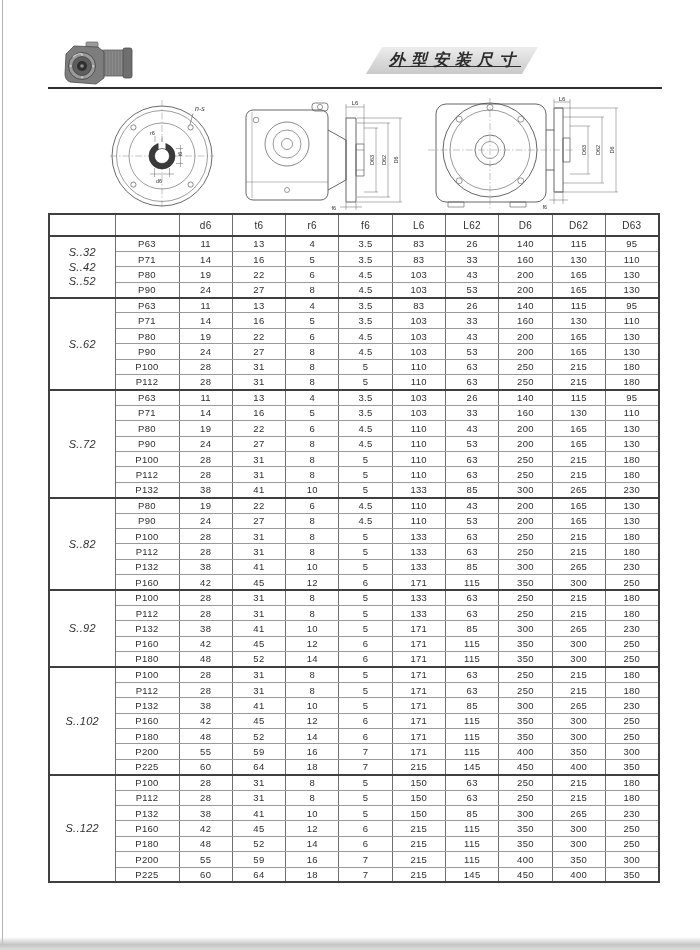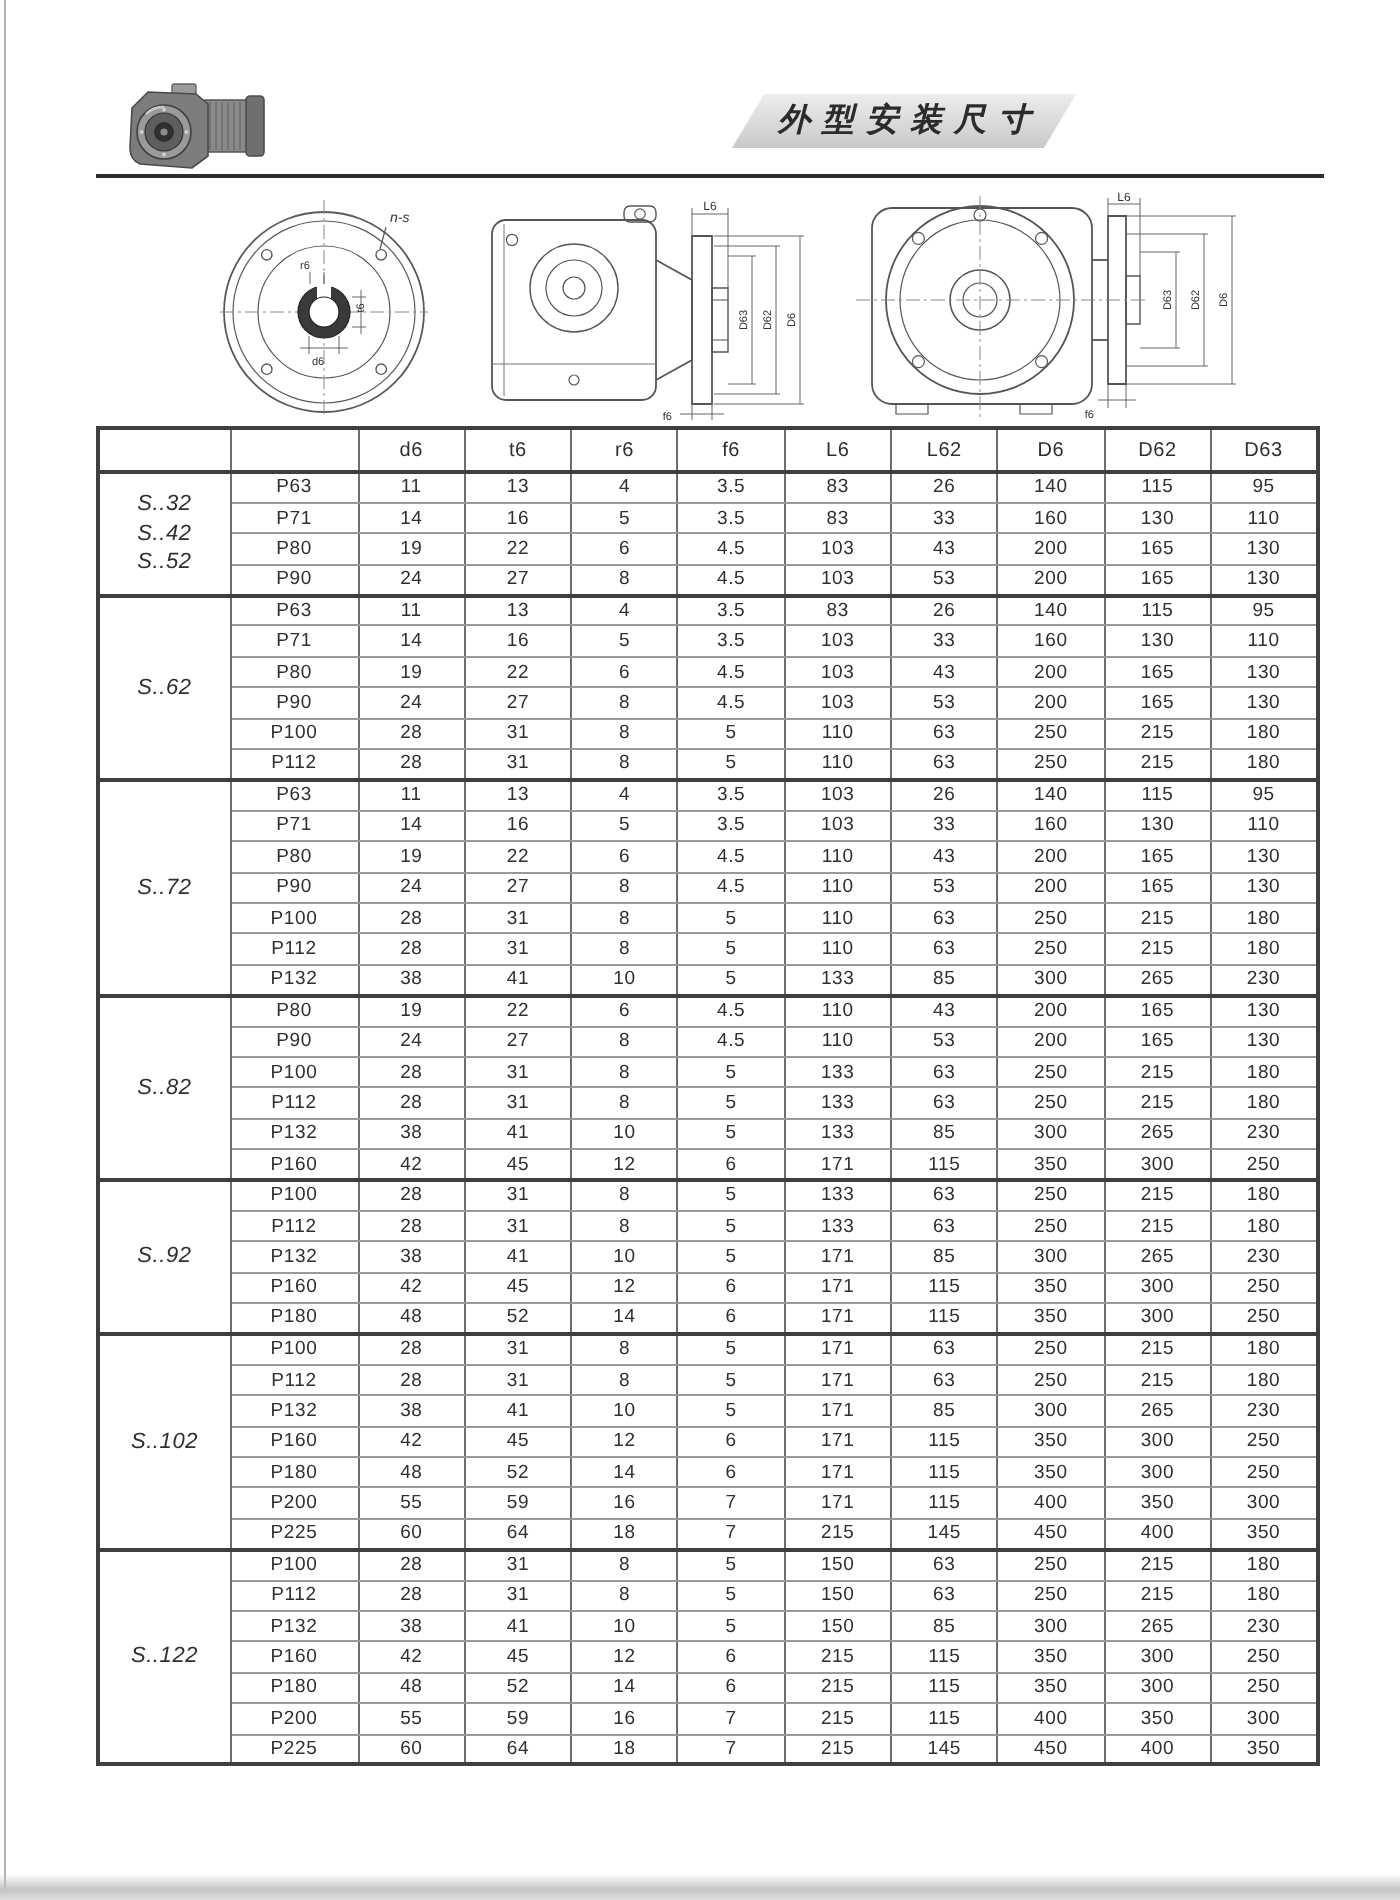--- a/index.html
+++ b/index.html
@@ -12,21 +12,21 @@
   .left-edge { position:absolute; left:2px; top:0; width:1px; height:100%; background:#b5b5b5; }
   .bottom-edge { position:absolute; left:0; right:0; bottom:0; height:13px;
     background:linear-gradient(180deg, rgba(205,205,205,0) 0%, #c4c4c4 60%, #dedede 100%); }
 
   
   .product-photo { position:absolute; left:60px; top:36px; width:78px; height:56px; }
   .banner {
     position:absolute; left:366px; top:47px; width:172px; height:27px;
     background:linear-gradient(180deg,#ededed 0%, #c9c9c9 100%);
     clip-path:polygon(16px 0, 100% 0, calc(100% - 16px) 100%, 0 100%);
-    display:flex; align-items:center; justify-content:center;
+    display:flex; align-items:center; justify-content:center;text-decoration:underline;
   }
   .banner span {
     font-size:16px; font-weight:bold; font-style:italic; letter-spacing:6px;
     color:#2b2b2b; padding-left:6px; white-space:nowrap;
   }
   .header-rule { position:absolute; left:48px; top:87px; width:614px; height:2px; background:#2e2e2e; }
 
   
   .drw { position:absolute; }
   .drw-flange { left:106px; top:98px; }

